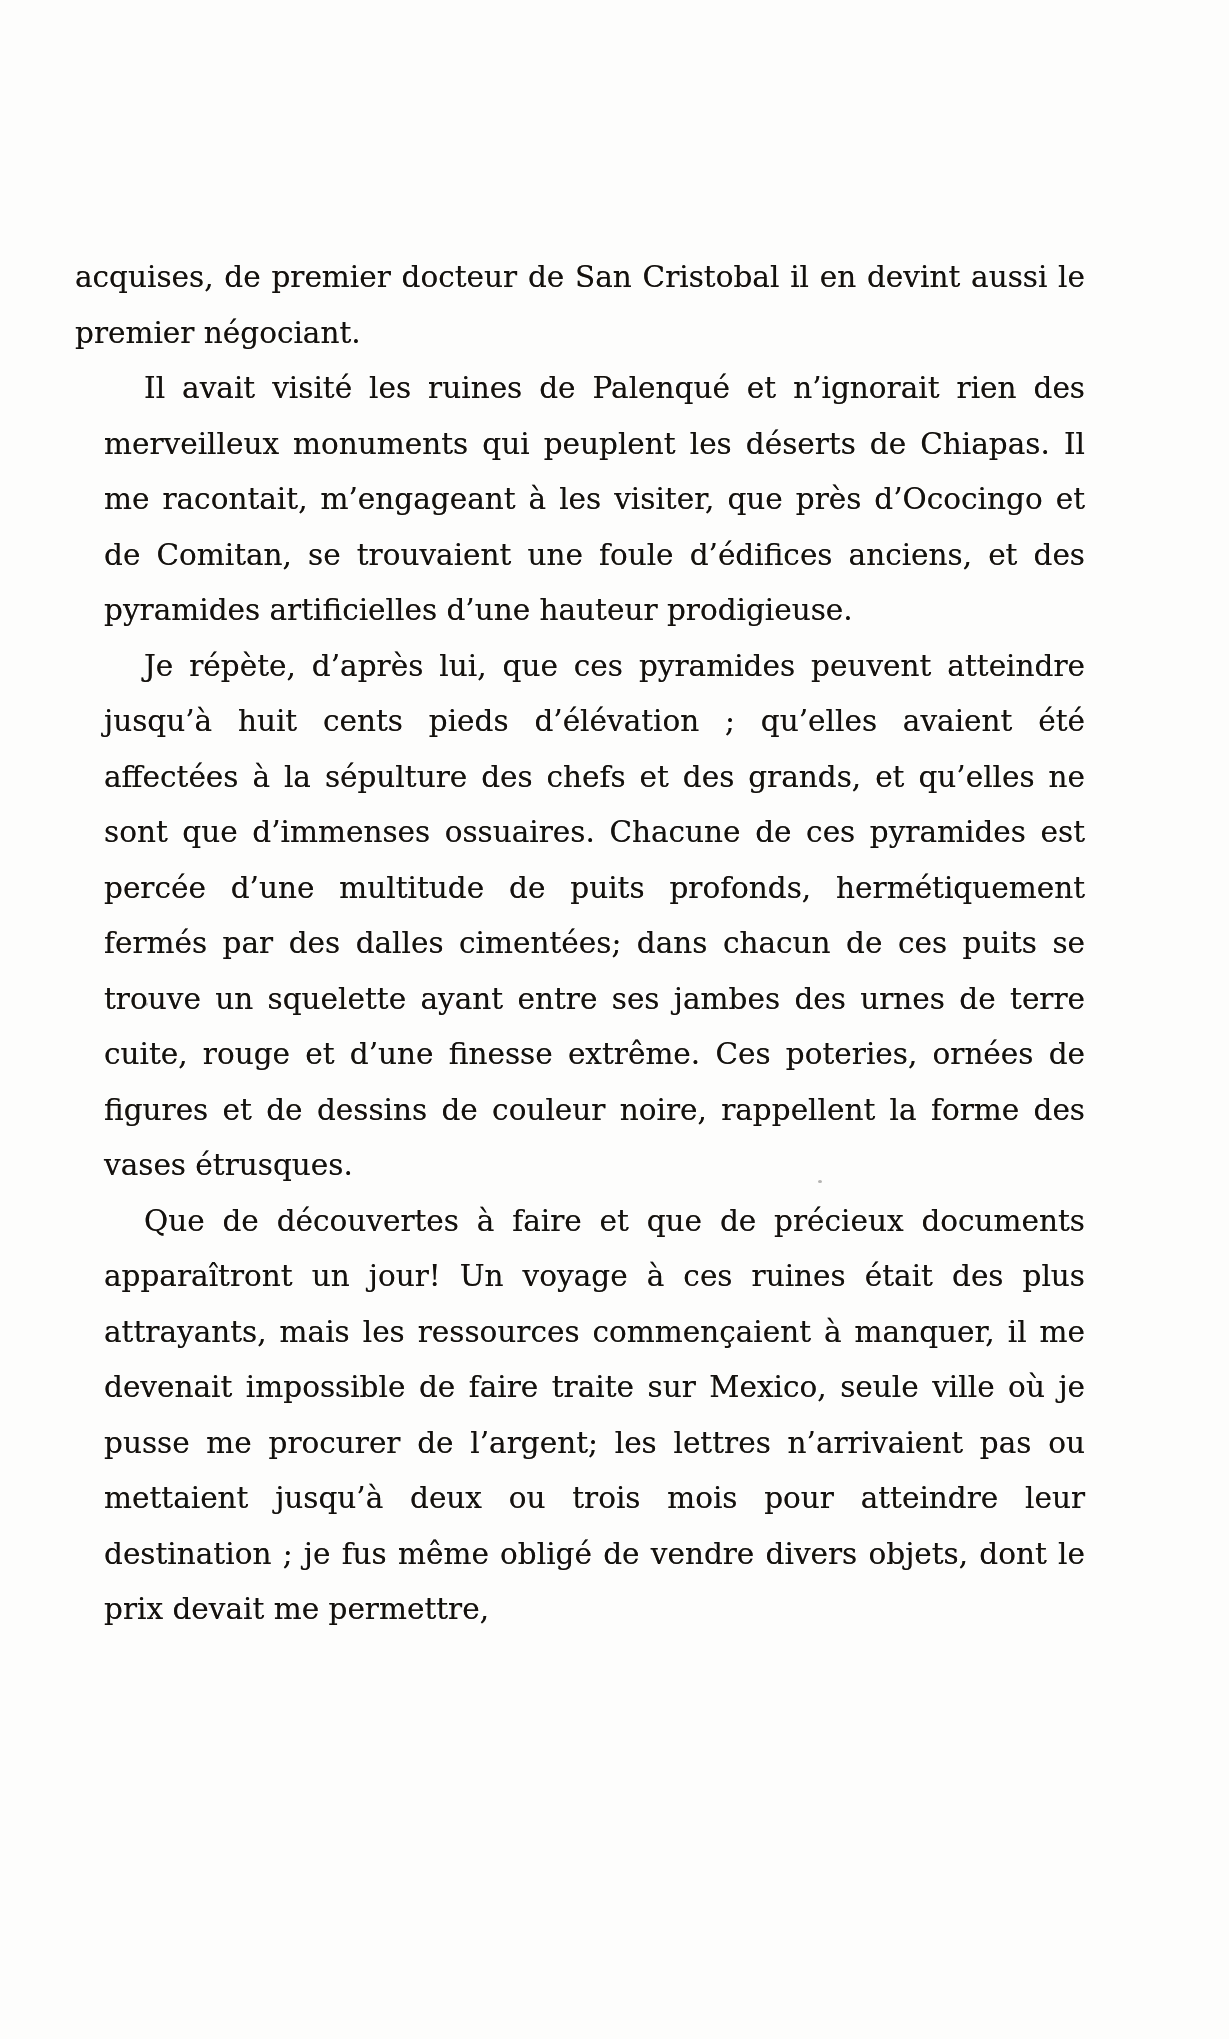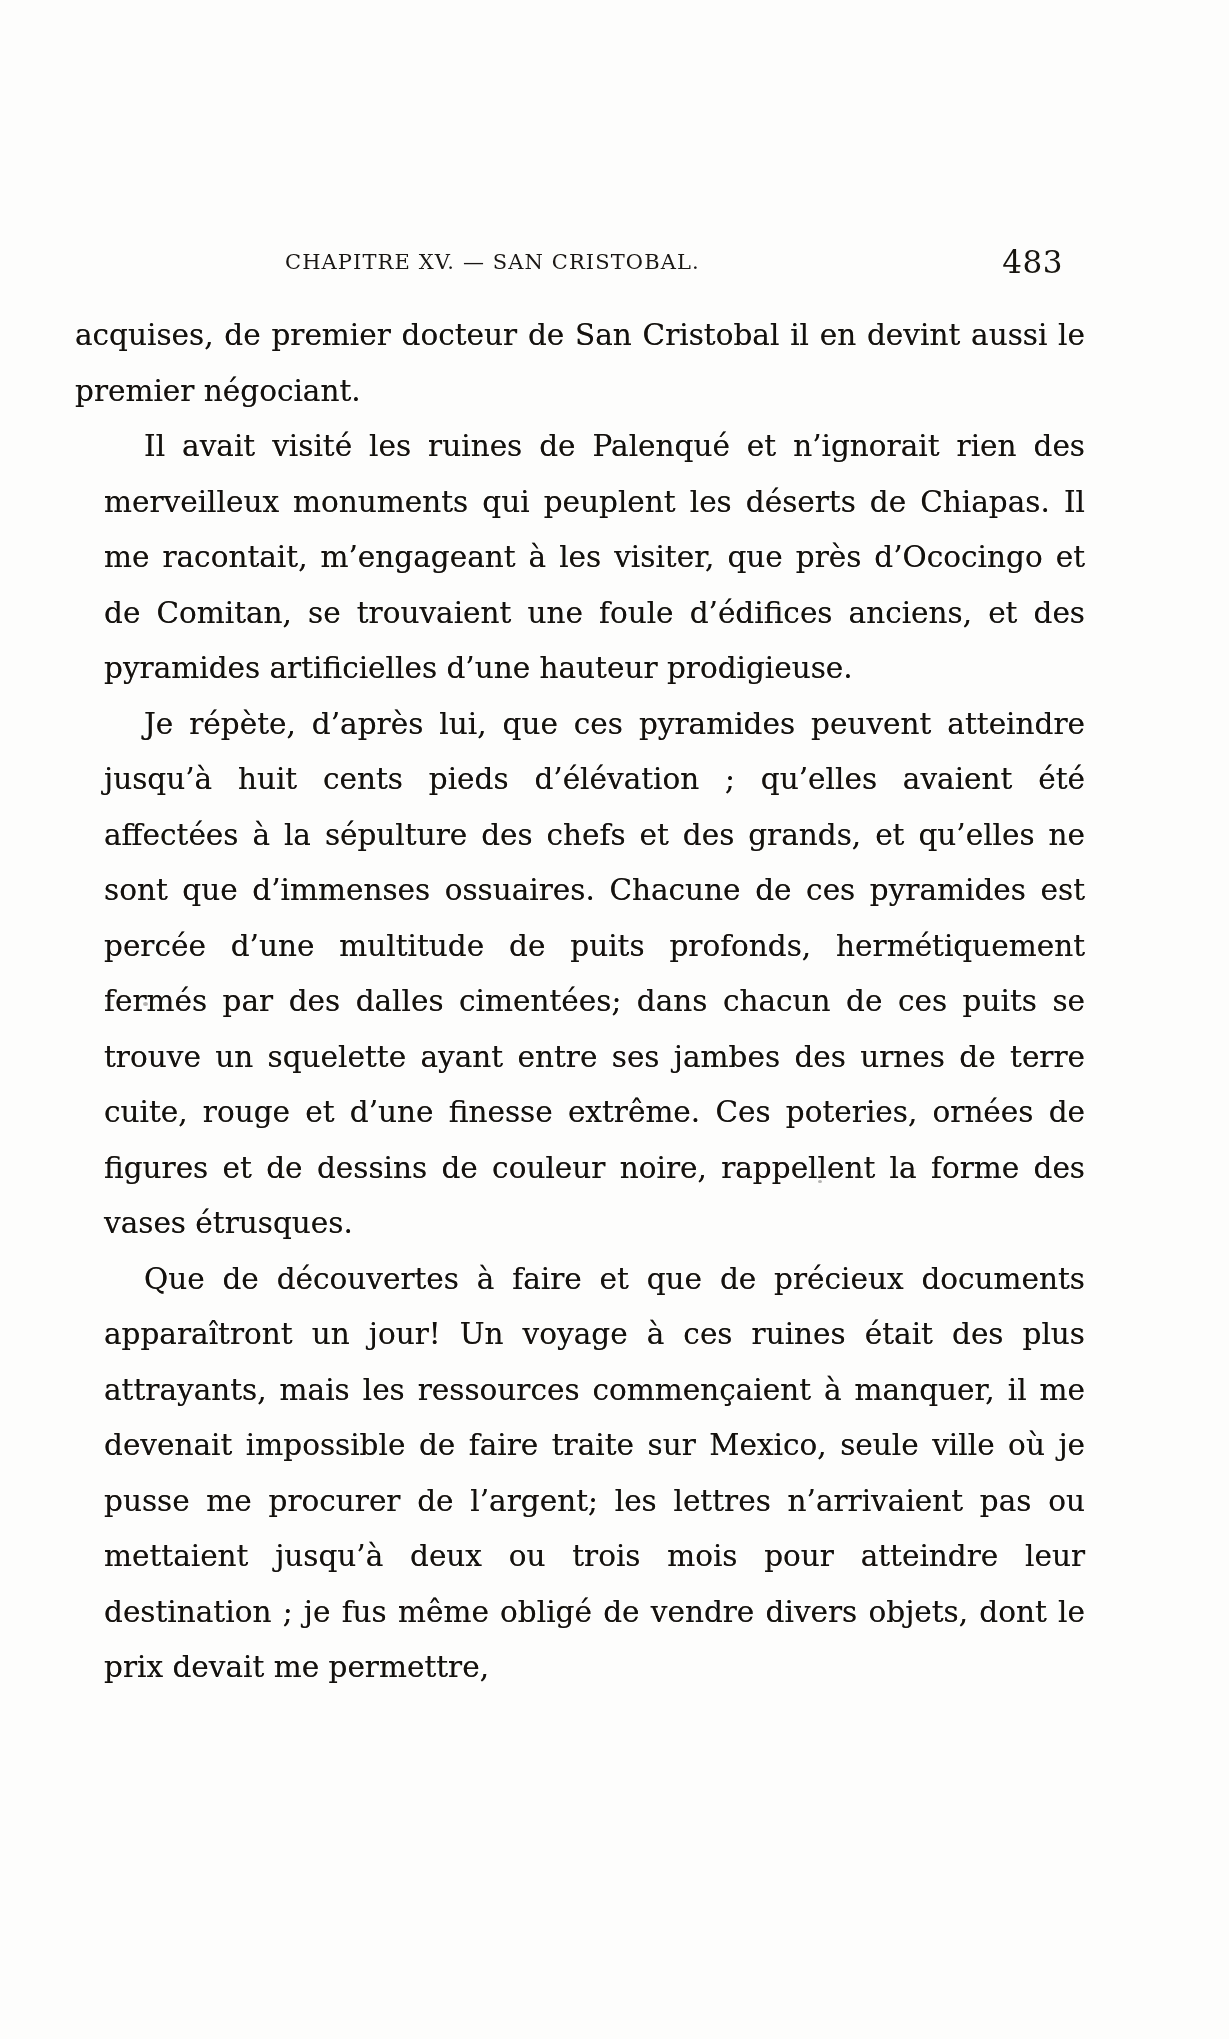--- a/index.html
+++ b/index.html
@@ -76,24 +76,20 @@
 </head>
 <body>
 
 <div class="page">
 
   <div class="speck" style="left:143px; top:1002px; width:5px; height:4px;"></div>
   <div class="speck" style="left:818px; top:1180px; width:4px; height:3px;"></div>
 
   <div class="content">
 
-    <div class="running-head">
-      <div class="head-title">CHAPITRE XV. — SAN CRISTOBAL.</div>
-      <div class="page-number">483</div>
-    </div>
 
     <div class="body-text ink">
       <p>acquises, de premier docteur de  San Cristobal il en devint aussi le premier négociant.</p>
       <p class="indent">Il avait visité les ruines de Palenqué et n’ignorait rien des merveilleux monuments qui peuplent les déserts de Chiapas. Il me racontait, m’engageant à les visiter, que près d’Ococingo et de Comitan, se trouvaient une foule d’édifices anciens, et des pyramides artificielles d’une hauteur prodigieuse.</p>
       <p class="indent">Je répète, d’après lui, que ces pyramides peuvent atteindre jusqu’à huit cents pieds d’élévation ; qu’elles avaient été affectées à la sépulture des chefs et des grands, et qu’elles ne sont que d’immenses ossuaires. Chacune de ces pyramides est percée d’une multitude de puits profonds, hermétiquement fermés par des dalles cimentées; dans chacun de ces puits se trouve un squelette ayant entre ses jambes des urnes de terre cuite, rouge et d’une finesse extrême. Ces poteries, ornées de figures et de dessins de couleur noire, rappellent la forme des vases étrusques.</p>
       <p class="indent">Que de découvertes à faire et que de précieux documents apparaîtront un jour! Un voyage à ces ruines était des plus attrayants, mais les ressources commençaient à manquer, il me devenait impossible de faire traite sur Mexico, seule ville où je pusse me procurer de l’argent; les lettres n’arrivaient pas ou mettaient jusqu’à deux ou trois mois pour atteindre leur destination ; je fus même obligé de vendre divers objets, dont le prix devait me permettre,</p>
     </div>
 
   </div>
 </div>

